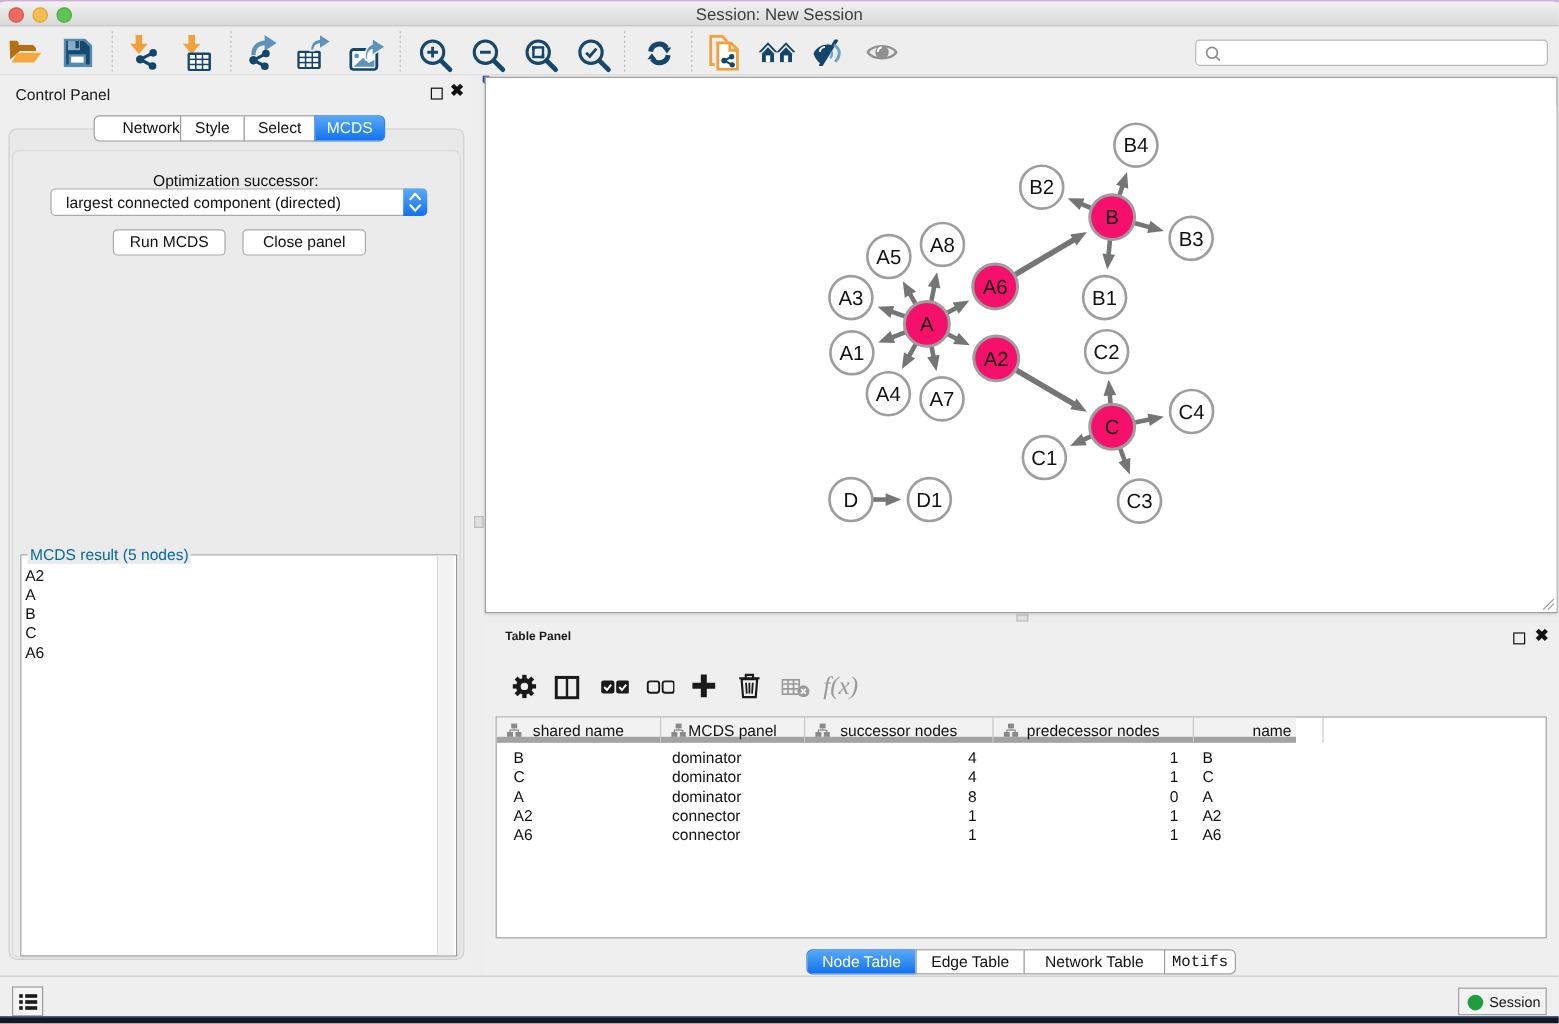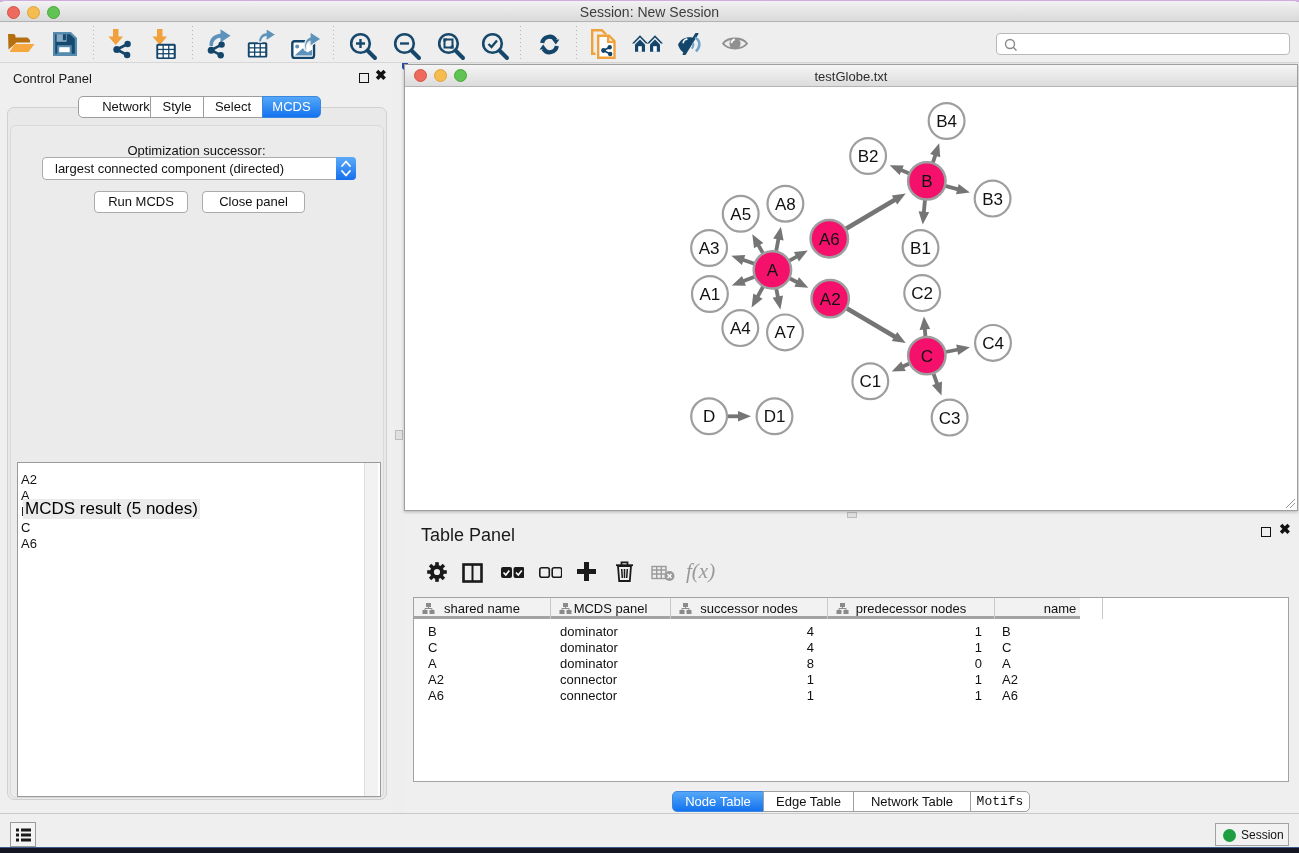--- a/index.html
+++ b/index.html
@@ -41,42 +41,42 @@
   border:1px solid #d0d0d0; border-radius:7px; }
 #optlabel { left:0; top:80px; width:393px; text-align:center; font-size:13px; color:#111; }
 #dropdown { left:42px; top:94px; width:314px; height:23px; background:#fff;
   border:1px solid #ababab; border-radius:4px; }
 #ddtext { left:12px; top:3px; font-size:13px; color:#111; }
 #ddbtn { right:-1px; top:-1px; width:20px; height:23px; border-radius:0 4px 4px 0;
   background:linear-gradient(#5babf8,#166fee); }
 .btn { position:absolute; top:128px; height:22px; background:#fff; border:1px solid #ababab;
   border-radius:4px; font-size:13px; text-align:center; line-height:20px; color:#111; }
 #fieldset { left:17px; top:399px; width:364px; height:335px; border:1px solid #9a9a9a; }
-#fslegend { position:absolute; left:5px; top:-8px; background:#ebebeb; padding:0 2px; font-size:17px; color:#000000; z-index:3;margin-top:44px; }
+#fslegend { position:absolute; left:5px; top:-8px; background:#ebebeb; padding:0 2px; font-size:13px; color:#0369a1; z-index:3; }
 #listbox { position:absolute; left:0px; top:0px; width:362px; height:333px; background:#fff; }
 #listbox .li { font-size:13px; color:#111; padding-left:3px; height:16px; line-height:16px; }
 #lbscroll { position:absolute; right:2px; top:0px; width:14px; height:333px; background:#f2f2f2; border-left:1px solid #dedede; }
 
 
 #vsplit-handle { left:395px; top:367px; width:8px; height:10px; background:#e0e0e0; border:1px solid #bdbdbd; }
 
 
 #netframe { left:404px; top:1px; width:894px; height:447px; background:#fff;
   border:1px solid #9f9f9f; box-shadow:0 1px 3px rgba(0,0,0,0.25); }
 #nettitle { left:0; top:0; width:100%; height:22px; background:linear-gradient(#f5f5f5,#dcdcdc);
   border-bottom:1px solid #b4b4b4; }
 #nettitletext { width:100%; text-align:center; font-size:13px; color:#2d2d2d; top:4px; }
 #netcanvas { left:0; top:23px; width:892px; height:422px; background:#fff; overflow:hidden; }
 
 
 #tpanel { left:404px; top:456px; width:895px; height:294px; background:#efefef; }
-#tphead { left:17px; top:6px; font-size:18px; color:#1a1a1a; }
+#tphead { left:17px; top:6px; font-size:10px; color:#1a1a1a;font-weight:bold; }
 #ttool { left:0px; top:30px; width:895px; height:34px; }
 #tablebox { left:9px; top:78px; width:876px; height:185px; background:#fff; border:1px solid #a2a2a2; }
-#thead { left:0; top:0; width:666px; height:21px; background:#f2f2f2; border-bottom:3px solid #a3a3a3; }
+#thead { left:0; top:0; width:666px; height:21px; background:#f2f2f2; border-bottom:5px solid #a3a3a3; }
 .hcell { position:absolute; top:0; height:21px; border-right:1px solid #c9c9c9; }
 .hcell span { position:absolute; width:100%; text-align:center; top:3px; font-size:13px; color:#111; }
 .trow { position:absolute; width:100%; height:16px; font-size:13px; color:#111; }
 .trow span { position:absolute; top:1px; }
 #btabs { left:268px; top:272px; height:21px; }
 .btab { position:absolute; top:0; height:21px; background:#fff; border:1px solid #a0a0a0;
   font-size:13px; text-align:center; line-height:19px; color:#111; }
 
 
 #statusbar { left:0; top:813px; width:1299px; height:34px; background:#efefef; border-top:1px solid #c9c9c9; }
@@ -264,26 +264,20 @@
           <div id="lbscroll"></div>
         </div>
       </div>
     </div>
     <div id="vsplit-handle" class="abs"></div>
     <div class="abs" style="left:847px; top:449px; width:10px; height:6px; background:#e0e0e0; border:1px solid #bdbdbd;"></div>
     <svg class="abs" style="left:402px; top:0px" width="6" height="7">
         <polygon points="0,0 6,0 6,2 2,7 0,5" fill="#2a52a0"></polygon>
       </svg>
     <div id="netframe" class="abs">
-      <div id="nettitle" class="abs">
-        <div class="tl" style="left:9px; top:4px; background:#ee6a5f; border:1px solid #d55348;"></div>
-        <div class="tl" style="left:29px; top:4px; background:#f5bd4f; border:1px solid #dfa23a;"></div>
-        <div class="tl" style="left:49px; top:4px; background:#61c354; border:1px solid #4aa73c;"></div>
-        <div id="nettitletext" class="abs">testGlobe.txt</div>
-      </div>
       <div id="netcanvas" class="abs">
         <svg id="graph" width="893" height="422" viewBox="0 0 893 422">
 <line x1="349.7" y1="188.7" x2="335.3" y2="194.3" stroke="#757575" stroke-width="3.8"></line>
 <polygon points="326.8,197.5 337.0,187.9 340.9,197.8" fill="#757575"></polygon>
 <line x1="384.4" y1="190.3" x2="395.1" y2="195.7" stroke="#757575" stroke-width="3.8"></line>
 <polygon points="403.3,199.7 389.3,198.7 394.0,189.2" fill="#757575"></polygon>
 <line x1="349.4" y1="175.7" x2="334.9" y2="170.7" stroke="#757575" stroke-width="3.8"></line>
 <polygon points="326.3,167.7 340.3,166.9 336.9,176.9" fill="#757575"></polygon>
 <line x1="358.2" y1="198.5" x2="351.0" y2="211.6" stroke="#757575" stroke-width="3.8"></line>
 <polygon points="346.6,219.5 348.3,205.6 357.6,210.7" fill="#757575"></polygon>

